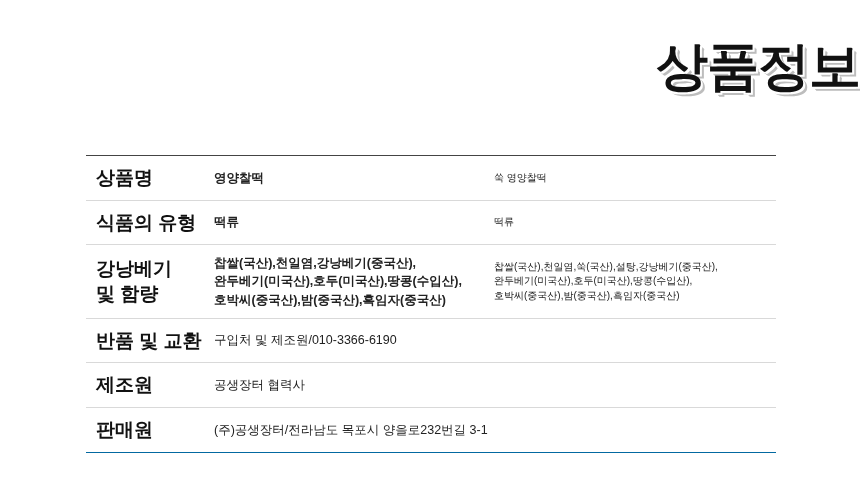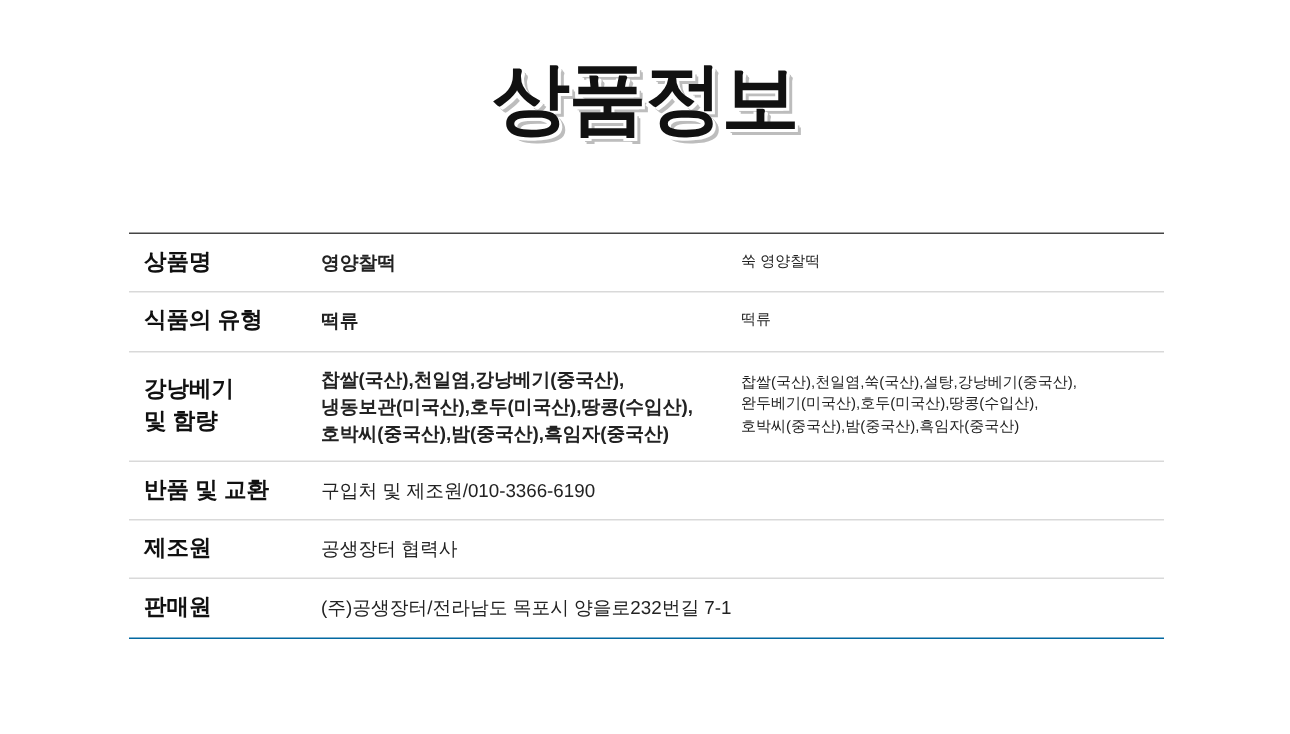--- a/index.html
+++ b/index.html
@@ -14,21 +14,21 @@
     color: #1a1a1a;
     overflow: hidden;
   }
   .page {
     position: relative;
     width: 860px;
     height: 489px;
     box-sizing: border-box;
   }
   .title {
-    text-align: center;
+    text-align: right;
     font-size: 52px;
     font-weight: 900;
     letter-spacing: -1px;
     padding-top: 38px;
     color: #111111;
     text-shadow:
        2px 2px 0 #ffffff,
       -2px 2px 0 #ffffff,
        3px 3px 0 #bdbdbd,
        4px 4px 0 #bdbdbd;
@@ -51,21 +51,21 @@
   }
   .info-table tr:last-child {
     border-bottom: 1px solid #0369a1;
   }
   .info-table td {
     vertical-align: middle;
     padding: 9px 0;
   }
   td.label {
     width: 110px;
-    font-size: 15px;
+    font-size: 19px;
     font-weight: 700;
     color: #111111;
     padding-left: 10px;
     white-space: pre-line;
     line-height: 1.35;
   }
   td.val-a {
     width: 272px;
     font-size: 12.5px;
     color: #222222;
@@ -105,34 +105,34 @@
       </tr>
       <tr>
         <td class="label">식품의 유형</td>
         <td class="val-a">떡류</td>
         <td class="val-b">떡류</td>
       </tr>
       <tr>
         <td class="label">강낭베기
 및 함량</td>
         <td class="val-a">찹쌀(국산),천일염,강낭베기(중국산),
-냉동보관(미국산),호두(미국산),땅콩(수입산),
+완두베기(미국산),호두(미국산),땅콩(수입산),
 호박씨(중국산),밤(중국산),흑임자(중국산)</td>
         <td class="val-b">찹쌀(국산),천일염,쑥(국산),설탕,강낭베기(중국산),
 완두베기(미국산),호두(미국산),땅콩(수입산),
 호박씨(중국산),밤(중국산),흑임자(중국산)</td>
       </tr>
       <tr>
         <td class="label">반품 및 교환</td>
         <td class="val-span" colspan="2">구입처 및 제조원/010-3366-6190</td>
       </tr>
       <tr>
         <td class="label">제조원</td>
         <td class="val-span" colspan="2">공생장터 협력사</td>
       </tr>
       <tr>
         <td class="label">판매원</td>
-        <td class="val-span" colspan="2">(주)공생장터/전라남도 목포시 양을로232번길 7-1</td>
+        <td class="val-span" colspan="2">(주)공생장터/전라남도 목포시 양을로232번길 3-1</td>
       </tr>
     </tbody>
   </table>
 
 </div>
 
 </body></html>

